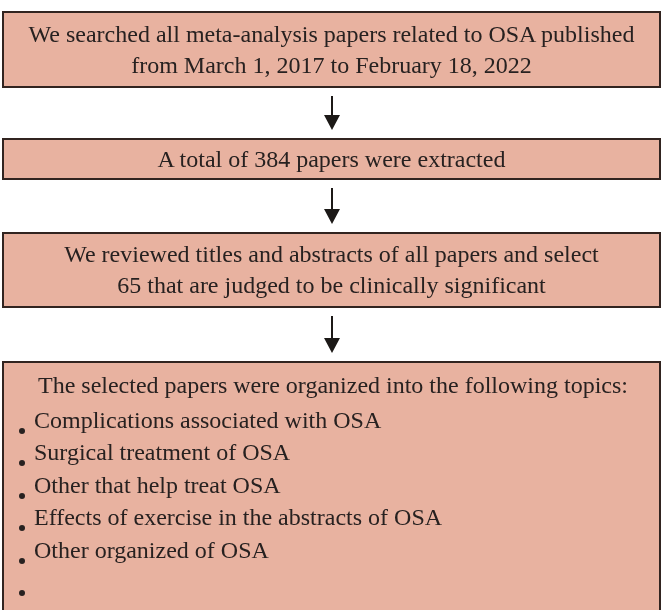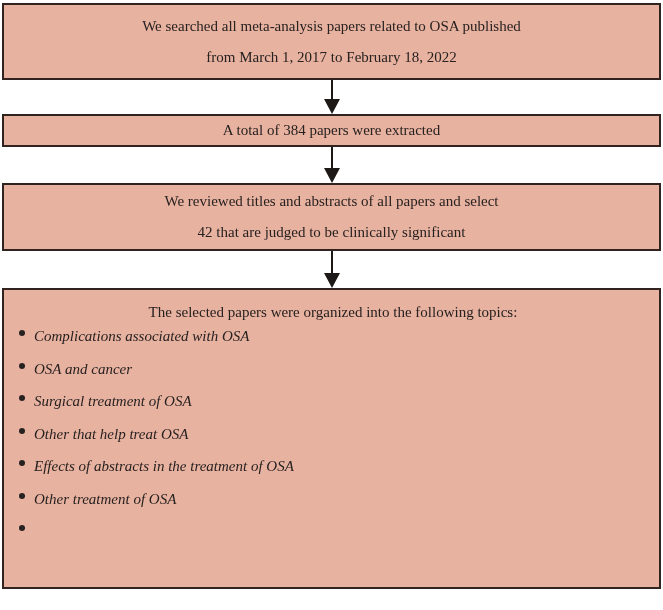--- a/index.html
+++ b/index.html
@@ -17,39 +17,39 @@
   .canvas {
     width: 663px;
     height: 610px;
     background: var(--bg);
     display: flex;
     flex-direction: column;
     padding-top: 3px;
     overflow: hidden;
   }
   .fc-box {
-    margin: 0 2px;
+    margin: 8px 2px;
     background: var(--fill);
     border: 2px solid var(--border);
     color: var(--text);
     display: flex;
     flex-direction: column;
     justify-content: center;
     align-items: center;
-    font-size: 15px;
+    font-size: 24px;
     flex: 0 0 auto;
   }
   .fc-box .line {
     line-height: 31px;
     text-align: center;
     white-space: nowrap;
   }
   .box-search   { height: 77px; }
-  .box-extracted{ height: 33px; }
-  .box-reviewed { height: 68px; }
+  .box-extracted{ height: 42px; }
+  .box-reviewed { height: 76px; }
   .box-topics   {
     height: 301px;
     justify-content: flex-start;
     align-items: stretch;
     padding: 6px 10px 4px 13px;
   }
   .arrow {
     flex: 0 0 auto;
     display: flex;
     flex-direction: column;
@@ -71,24 +71,23 @@
     border-top: 15px solid var(--arrow);
     margin-top: -1px;
   }
   .topics-heading {
     line-height: 32px;
     text-align: center;
     white-space: nowrap;
   }
   .topic-item {
     display: flex;
-    align-items: flex-start;
+    align-items: flex-end;
     height: 32.5px;
     white-space: nowrap;
-    font-style: italic;
   }
   .topic-item .dot {
     width: 6px;
     height: 6px;
     border-radius: 50%;
     background: var(--text);
     margin: 2px 9px 0 2px;
     flex: 0 0 auto;
   }
 </style>
@@ -111,52 +110,48 @@
     <div class="line">A total of 384 papers were extracted</div>
   </div>
 
   <div class="arrow arrow-2">
     <div class="stem"></div>
     <div class="head"></div>
   </div>
 
   <div class="fc-box box-reviewed">
     <div class="line">We reviewed titles and abstracts of all papers and select</div>
-    <div class="line">42 that are judged to be clinically significant</div>
+    <div class="line">65 that are judged to be clinically significant</div>
   </div>
 
   <div class="arrow arrow-3">
     <div class="stem"></div>
     <div class="head"></div>
   </div>
 
   <div class="fc-box box-topics">
     <div class="topics-heading">The selected papers were organized into the following topics:</div>
     <div class="topic-item">
       <span class="dot"></span>
       <span>Complications associated with OSA</span>
     </div>
     <div class="topic-item">
       <span class="dot"></span>
-      <span>OSA and cancer</span>
-    </div>
-    <div class="topic-item">
-      <span class="dot"></span>
       <span>Surgical treatment of OSA</span>
     </div>
     <div class="topic-item">
       <span class="dot"></span>
       <span>Other that help treat OSA</span>
     </div>
     <div class="topic-item">
       <span class="dot"></span>
-      <span>Effects of abstracts in the treatment of OSA</span>
+      <span>Effects of exercise in the abstracts of OSA</span>
     </div>
     <div class="topic-item">
       <span class="dot"></span>
-      <span>Other treatment of OSA</span>
+      <span>Other organized of OSA</span>
     </div>
     <div class="topic-item">
       <span class="dot"></span>
     </div>
   </div>
 
 </div>
 
 </body></html>

